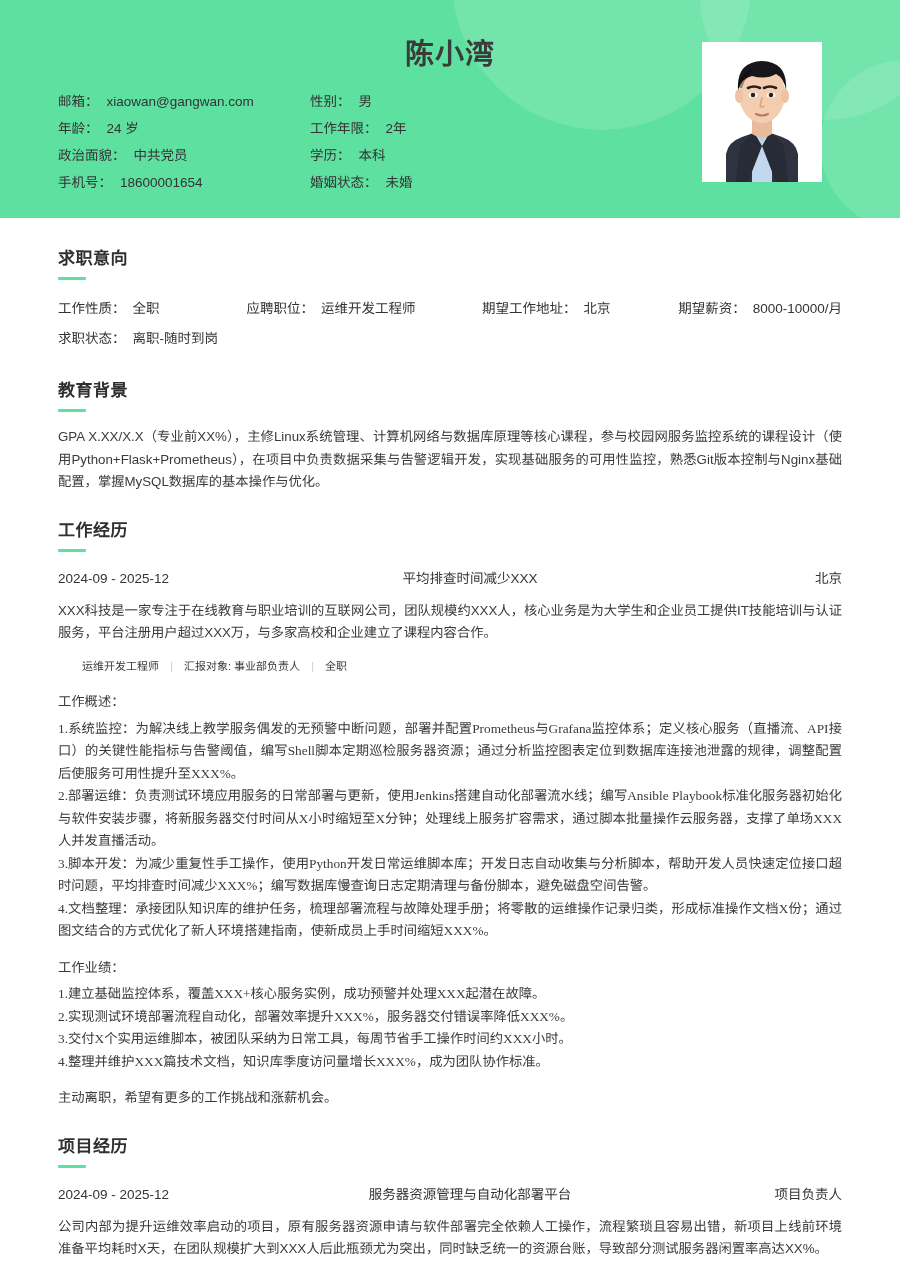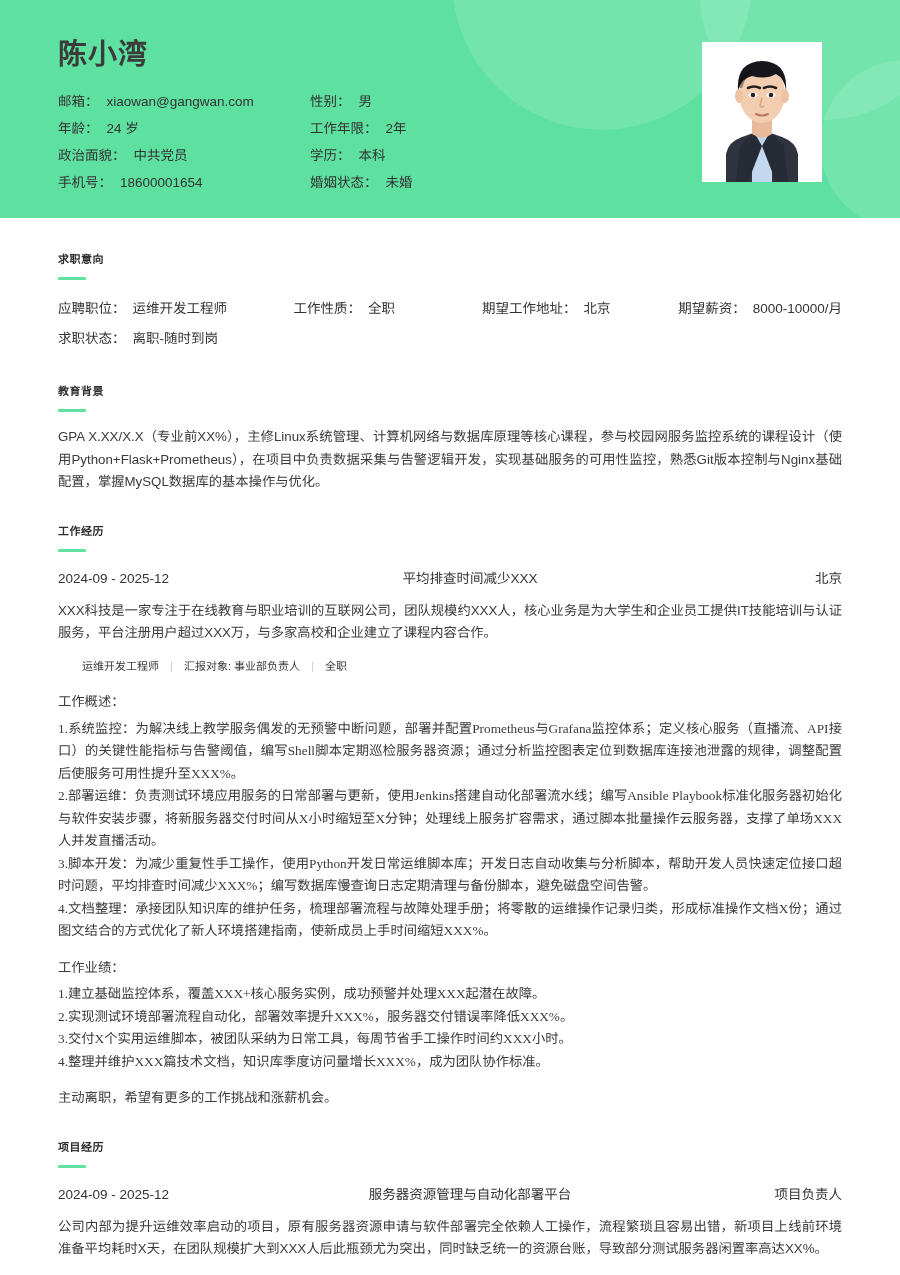--- a/index.html
+++ b/index.html
@@ -19,20 +19,21 @@
     position: relative;
     overflow: hidden;
   }
 
   
   .header {
     position: relative;
     height: 218px;
     background: #5ee0a0;
     overflow: hidden;
+    text-align: center;
   }
   .header-deco {
     position: absolute;
     inset: 0;
     pointer-events: none;
   }
   .deco-circle {
     position: absolute;
     border-radius: 50%;
     background: rgba(255, 255, 255, 0.13);
@@ -88,21 +89,21 @@
 
   
   .body-wrap {
     padding: 0 58px 0 58px;
   }
 
   .section { padding-top: 26px; }
   .section-first { padding-top: 30px; }
 
   .section-title {
-    font-size: 11px;
+    font-size: 17px;
     font-weight: bold;
     color: #2f2f2f;
     letter-spacing: 0.5px;
     line-height: 22px;
   }
   .section-rule {
     width: 28px;
     height: 3px;
     background: #5ee0a0;
     margin-top: 7px;
@@ -256,27 +257,27 @@
     </div>
   </div>
 
   <div class="body-wrap">
 
     <div class="section section-first">
       <div class="section-title">求职意向</div>
       <div class="section-rule"></div>
 
       <div class="intent-row">
+        <span class="intent-cell c1">
+          <span class="k">工作性质：</span>
+          <span class="v">全职</span>
+        </span>
         <span class="intent-cell c2">
           <span class="k">应聘职位：</span>
           <span class="v">运维开发工程师</span>
-        </span>
-        <span class="intent-cell c1">
-          <span class="k">工作性质：</span>
-          <span class="v">全职</span>
         </span>
         <span class="intent-cell c3">
           <span class="k">期望工作地址：</span>
           <span class="v">北京</span>
         </span>
         <span class="intent-cell c4">
           <span class="k">期望薪资：</span>
           <span class="v">8000-10000/月</span>
         </span>
       </div>

